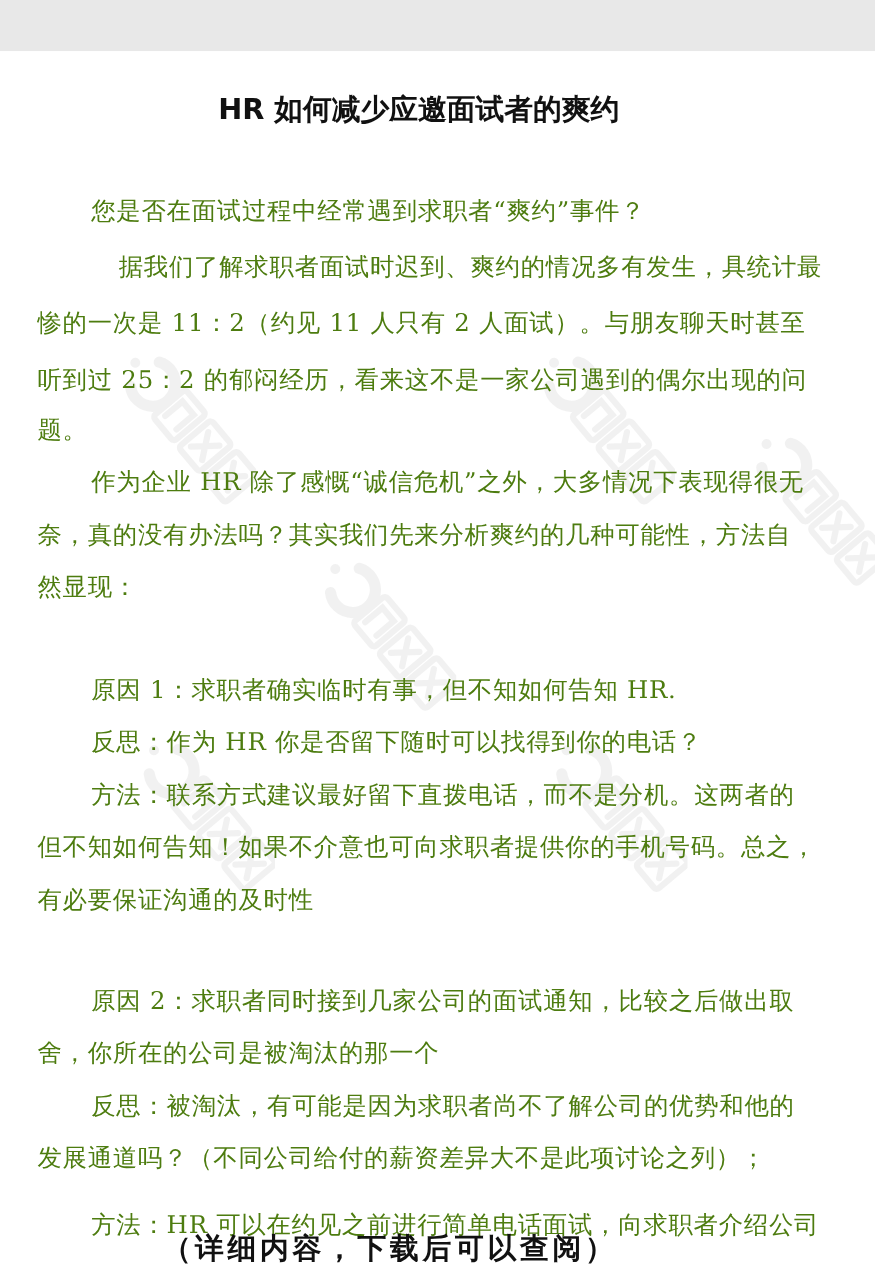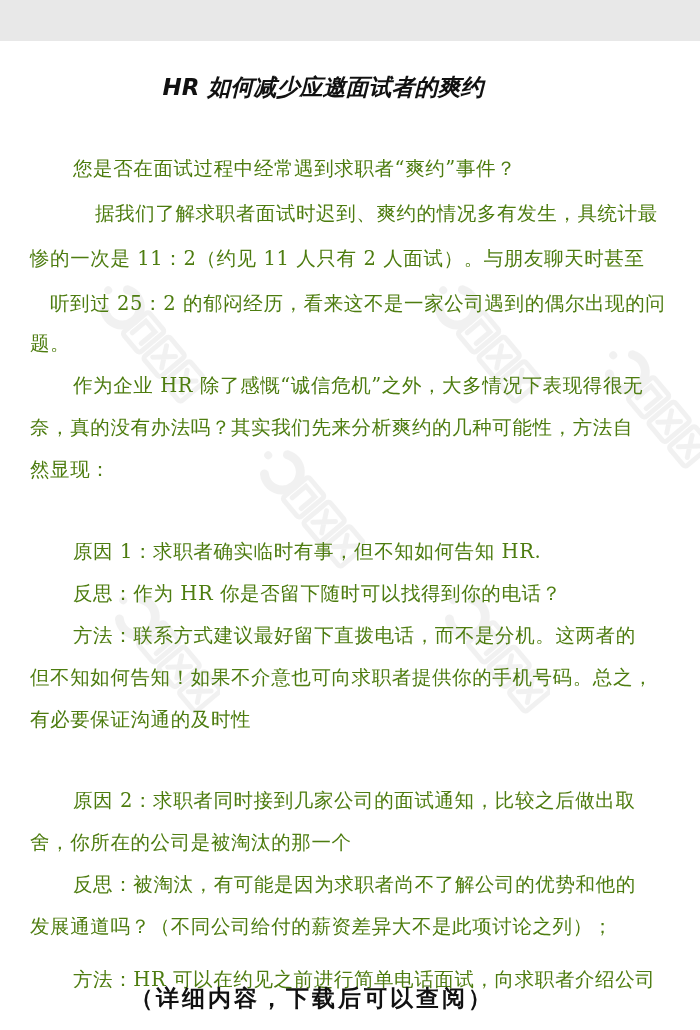--- a/index.html
+++ b/index.html
@@ -11,25 +11,24 @@
     }
     .topbar {
       position: absolute; left: 0; top: 0; width: 700px; height: 41px;
       background: #e8e8e8;
     }
     .page {
       position: absolute; left: 0; top: 41px; width: 700px; height: 989px;
       background: #ffffff;
     }
     .title {
-      position: absolute; left: 0; top: 72px; width: 646px; text-align: center;
+      position: absolute; left: 12px; top: 72px; width: 646px; text-align: center;
       font-family: "DejaVu Sans", "Liberation Sans", sans-serif;
       font-weight: bold; font-size: 23px; color: #111;
       letter-spacing: 0px;
-      font-style: italic;
     }
     .line {
       position: absolute; font-size: 19.5px; white-space: nowrap;
       color: #4d7c0f; letter-spacing: 0.6px;
     }
     .indent { left: 73px; }
     .noind { left: 30px; }
     .footer-note {
       position: absolute; left: 0; top: 983px; width: 624px; text-align: center;
       font-family: "DejaVu Sans", "Liberation Sans", sans-serif;
@@ -120,21 +119,21 @@
     </g>
   </svg>
   </div>
 
 <div class="title">HR 如何减少应邀面试者的爽约</div>
 
 <div id="lines">
   <div class="line indent" style="top: 155px;">您是否在面试过程中经常遇到求职者“爽约”事件？</div>
   <div class="line indent" style="top: 200px; margin-left: 22px;">据我们了解求职者面试时迟到、爽约的情况多有发生，具统计最</div>
   <div class="line noind" style="top: 245px;">惨的一次是 11：2（约见 11 人只有 2 人面试）。与朋友聊天时甚至</div>
-  <div class="line noind" style="top: 290px; margin-left: 20px;">听到过 25：2 的郁闷经历，看来这不是一家公司遇到的偶尔出现的问</div>
+  <div class="line noind" style="top: 290px;">听到过 25：2 的郁闷经历，看来这不是一家公司遇到的偶尔出现的问</div>
   <div class="line noind" style="top: 330px;">题。</div>
   <div class="line indent" style="top: 372px;">作为企业 HR 除了感慨“诚信危机”之外，大多情况下表现得很无</div>
   <div class="line noind" style="top: 414px;">奈，真的没有办法吗？其实我们先来分析爽约的几种可能性，方法自</div>
   <div class="line noind" style="top: 456px;">然显现：</div>
   <div class="line indent" style="top: 538px;">原因 1：求职者确实临时有事，但不知如何告知 HR.</div>
   <div class="line indent" style="top: 580px;">反思：作为 HR 你是否留下随时可以找得到你的电话？</div>
   <div class="line indent" style="top: 622px; text-align: center;">方法：联系方式建议最好留下直拨电话，而不是分机。这两者的</div>
   <div class="line noind" style="top: 664px;">但不知如何告知！如果不介意也可向求职者提供你的手机号码。总之，</div>
   <div class="line noind" style="top: 706px;">有必要保证沟通的及时性</div>
   <div class="line indent" style="top: 787px;">原因 2：求职者同时接到几家公司的面试通知，比较之后做出取</div>

